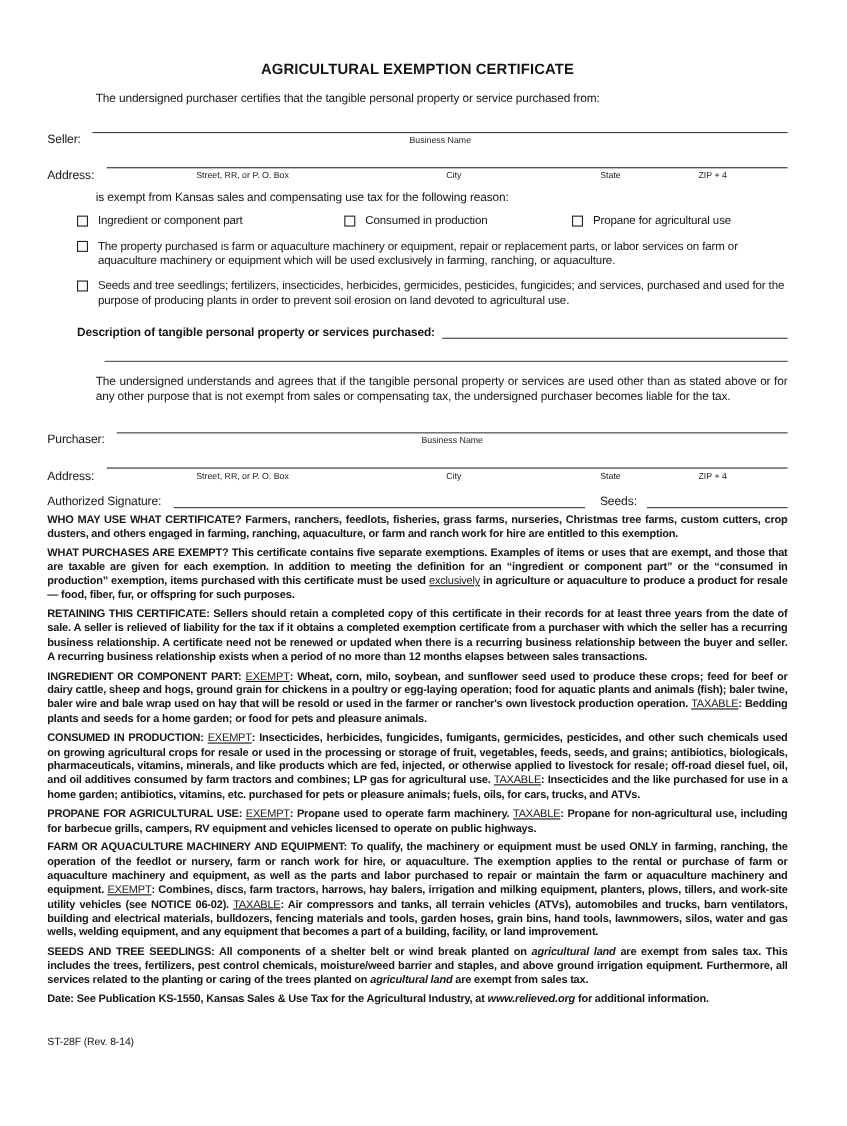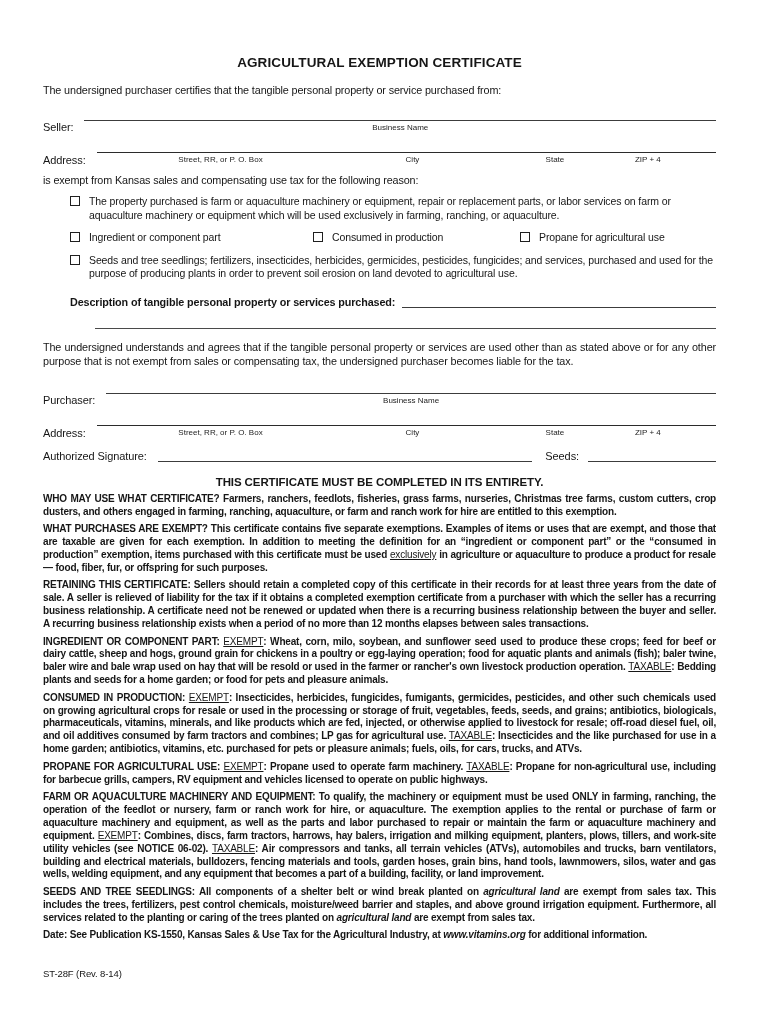--- a/index.html
+++ b/index.html
@@ -7,21 +7,21 @@
   body {
     width:770px; height:1024px; overflow:hidden;
     font-family:"Liberation Sans", sans-serif;
     color:#161616;
   }
   .page { padding:40px 54px 0 43px; }
 
   .agency { text-align:center; font-size:13.5px; letter-spacing:.2px; }
   .form-title { text-align:center; font-size:13.5px; font-weight:bold; margin-top:15px; letter-spacing:.1px; }
 
-  .intro, .reason-intro, .liability { font-size:10.8px; letter-spacing:-0.12px; }
+  .intro, .reason-intro, .liability { font-size:10.8px; letter-spacing:-0.12px;margin-left:44px; }
   .intro { margin-top:14px; }
   .reason-intro { margin-top:8px; }
   .liability { margin-top:11px; text-align:justify; line-height:14.5px; }
 
   .field-row { display:flex; align-items:flex-end; margin-top:11px; }
   .field-label { font-size:11px; white-space:nowrap; padding-right:11px; letter-spacing:-0.1px; }
   .line-wrap { flex:1 1 auto; position:relative; }
   .fill-line { border-bottom:1px solid #3c3c3c; height:14px; }
   .fill-line.thick { border-bottom:1.7px solid #2b2b2b; }
   .sub-center { text-align:center; font-size:8px; color:#1d1d1d; margin-top:2px; height:10px; }
@@ -79,37 +79,37 @@
         <span class="pos-city">City</span>
         <span class="pos-state">State</span>
         <span class="pos-zip">ZIP + 4</span>
       </div>
     </div>
   </div>
 
   <p class="reason-intro">is exempt from Kansas sales and compensating use tax for the following reason:</p>
 
   <div class="cb-row">
-    <span class="cb"></span>
-    <span class="cb-text">The property purchased is farm or aquaculture machinery or equipment, repair or replacement parts, or labor services on farm or aquaculture machinery or equipment which will be used exclusively in farming, ranching, or aquaculture.</span>
-  </div>
-
-  <div class="cb-row">
     <div class="cb-item w1">
       <span class="cb"></span>
       <span class="cb-text">Ingredient or component part</span>
     </div>
     <div class="cb-item w2">
       <span class="cb"></span>
       <span class="cb-text">Consumed in production</span>
     </div>
     <div class="cb-item">
       <span class="cb"></span>
       <span class="cb-text">Propane for agricultural use</span>
     </div>
+  </div>
+
+  <div class="cb-row">
+    <span class="cb"></span>
+    <span class="cb-text">The property purchased is farm or aquaculture machinery or equipment, repair or replacement parts, or labor services on farm or aquaculture machinery or equipment which will be used exclusively in farming, ranching, or aquaculture.</span>
   </div>
 
   <div class="cb-row">
     <span class="cb"></span>
     <span class="cb-text">Seeds and tree seedlings; fertilizers, insecticides, herbicides, germicides, pesticides, fungicides; and services, purchased and used for the purpose of producing plants in order to prevent soil erosion on land devoted to agricultural use.</span>
   </div>
 
   <div class="desc-row">
     <span class="desc-label">Description of tangible personal property or services purchased:</span>
     <div class="line-wrap">
@@ -145,29 +145,28 @@
     <span class="field-label">Authorized Signature:</span>
     <div class="line-wrap">
       <div class="fill-line"></div>
     </div>
     <span class="field-label date-label">Seeds:</span>
     <div class="line-wrap date-line">
       <div class="fill-line"></div>
     </div>
   </div>
 
-  <div class="entirety">THIS CERTIFICATE MUST BE COMPLETED IN ITS ENTIRETY.</div>
 
   <div class="info-block">
     <p class="info"><span class="run-b">WHO MAY USE WHAT CERTIFICATE? </span><span class="run-n">Farmers, ranchers, feedlots, fisheries, grass farms, nurseries, Christmas tree farms, custom cutters, crop dusters, and others engaged in farming, ranching, aquaculture, or farm and ranch work for hire are entitled to this exemption.</span></p>
     <p class="info"><span class="run-b">WHAT PURCHASES ARE EXEMPT? </span><span class="run-n">This certificate contains five separate exemptions.  Examples of items or uses that are exempt, and those that are taxable are given for each exemption. In addition to meeting the definition for an “ingredient or component part” or the “consumed in production” exemption, items purchased with this certificate must be used </span><span class="run-u">exclusively</span><span class="run-n"> in agriculture or aquaculture to produce a product for resale — food, fiber, fur, or offspring for such purposes.</span></p>
     <p class="info"><span class="run-b">RETAINING THIS CERTIFICATE: </span><span class="run-n">Sellers should retain a completed copy of this certificate in their records for at least three years from the date of sale. A seller is relieved of liability for the tax if it obtains a completed exemption certificate from a purchaser with which the seller has a recurring business relationship. A certificate need not be renewed or updated when there is a recurring business relationship between the buyer and seller. A recurring business relationship exists when a period of no more than 12 months elapses between sales transactions.</span></p>
     <p class="info"><span class="run-b">INGREDIENT OR COMPONENT PART: </span><span class="run-u">EXEMPT</span><span class="run-n">: Wheat, corn, milo, soybean, and sunflower seed used to produce these crops; feed for beef or dairy cattle, sheep and hogs, ground grain for chickens in a poultry or egg-laying operation; food for aquatic plants and animals (fish); baler twine, baler wire and bale wrap used on hay that will be resold or used in the farmer or rancher's own livestock production operation. </span><span class="run-u">TAXABLE</span><span class="run-n">: Bedding plants and seeds for a home garden; or food for pets and pleasure animals.</span></p>
     <p class="info"><span class="run-b">CONSUMED IN PRODUCTION: </span><span class="run-u">EXEMPT</span><span class="run-n">: Insecticides, herbicides, fungicides, fumigants, germicides, pesticides, and other such chemicals used on growing agricultural crops for resale or used in the processing or storage of fruit, vegetables, feeds, seeds, and grains; antibiotics, biologicals, pharmaceuticals, vitamins, minerals, and like products which are fed, injected, or otherwise applied to livestock for resale; off-road diesel fuel, oil, and oil additives consumed by farm tractors and combines; LP gas for agricultural use. </span><span class="run-u">TAXABLE</span><span class="run-n">: Insecticides and the like purchased for use in a home garden; antibiotics, vitamins, etc. purchased for pets or pleasure animals; fuels, oils, for cars, trucks, and ATVs.</span></p>
     <p class="info"><span class="run-b">PROPANE FOR AGRICULTURAL USE: </span><span class="run-u">EXEMPT</span><span class="run-n">: Propane used to operate farm machinery. </span><span class="run-u">TAXABLE</span><span class="run-n">: Propane for non-agricultural use, including for barbecue grills, campers, RV equipment and vehicles licensed to operate on public highways.</span></p>
     <p class="info"><span class="run-b">FARM OR AQUACULTURE MACHINERY AND EQUIPMENT: </span><span class="run-n">To qualify, the machinery or equipment must be used ONLY in farming, ranching, the operation of the feedlot or nursery, farm or ranch work for hire, or aquaculture. The exemption applies to the rental or purchase of farm or aquaculture machinery and equipment, as well as the parts and labor purchased to repair or maintain the farm or aquaculture machinery and equipment. </span><span class="run-u">EXEMPT</span><span class="run-n">: Combines, discs, farm tractors, harrows, hay balers, irrigation and milking equipment, planters, plows, tillers, and work-site utility vehicles (see NOTICE 06-02). </span><span class="run-u">TAXABLE</span><span class="run-n">: Air compressors and tanks, all terrain vehicles (ATVs), automobiles and trucks, barn ventilators, building and electrical materials, bulldozers, fencing materials and tools, garden hoses, grain bins, hand tools, lawnmowers, silos, water and gas wells, welding equipment, and any equipment that becomes a part of a building, facility, or land improvement.</span></p>
     <p class="info"><span class="run-b">SEEDS AND TREE SEEDLINGS: </span><span class="run-n">All components of a shelter belt or wind break planted on </span><span class="run-bi">agricultural land</span><span class="run-n"> are exempt from sales tax. This includes the trees, fertilizers, pest control chemicals, moisture/weed barrier and staples, and above ground irrigation equipment. Furthermore, all services related to the planting or caring of the trees planted on </span><span class="run-bi">agricultural land</span><span class="run-n"> are exempt from sales tax.</span></p>
-    <p class="info"><span class="run-b">Date</span><span class="run-n">: See Publication KS-1550, Kansas Sales &amp; Use Tax for the Agricultural Industry, at </span><span class="run-bi">www.vitamins.org</span><span class="run-n"> for additional information.</span></p>
+    <p class="info"><span class="run-b">Date</span><span class="run-n">: See Publication KS-1550, Kansas Sales &amp; Use Tax for the Agricultural Industry, at </span><span class="run-bi">www.relieved.org</span><span class="run-n"> for additional information.</span></p>
   </div>
 
   <div class="footer">ST-28F (Rev. 8-14)</div>
 
 </div>
 
 </body></html>

